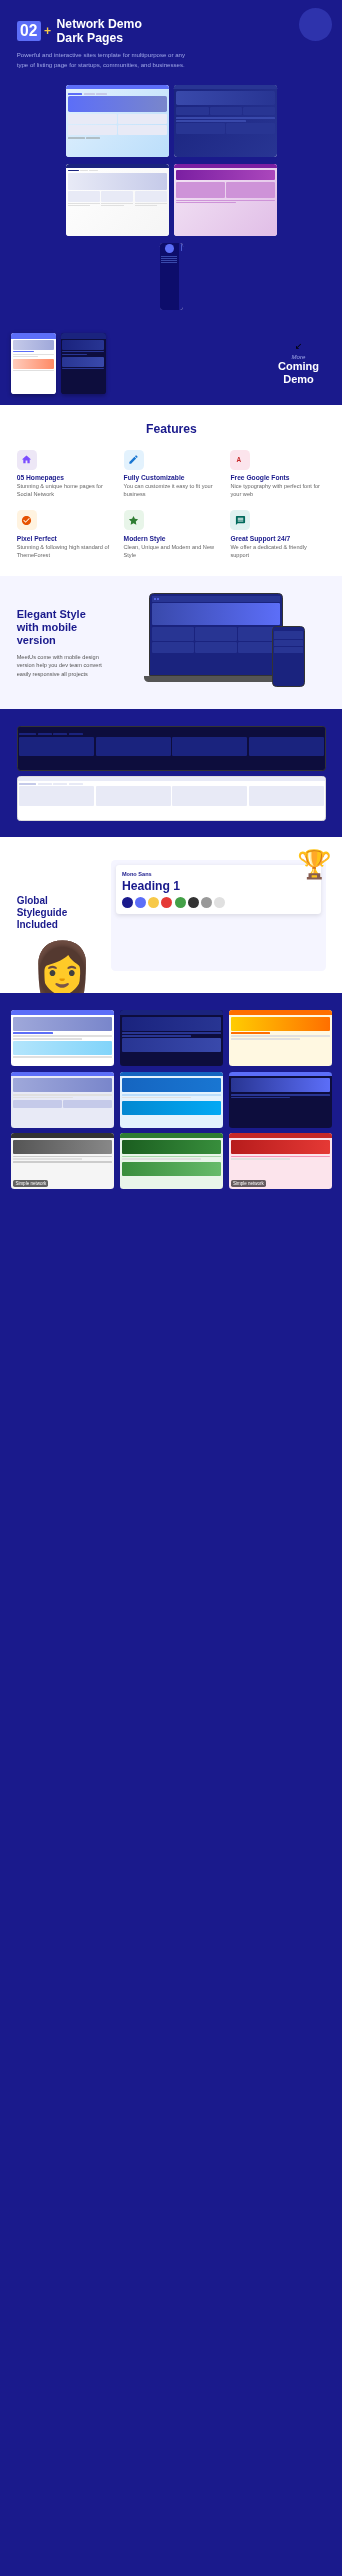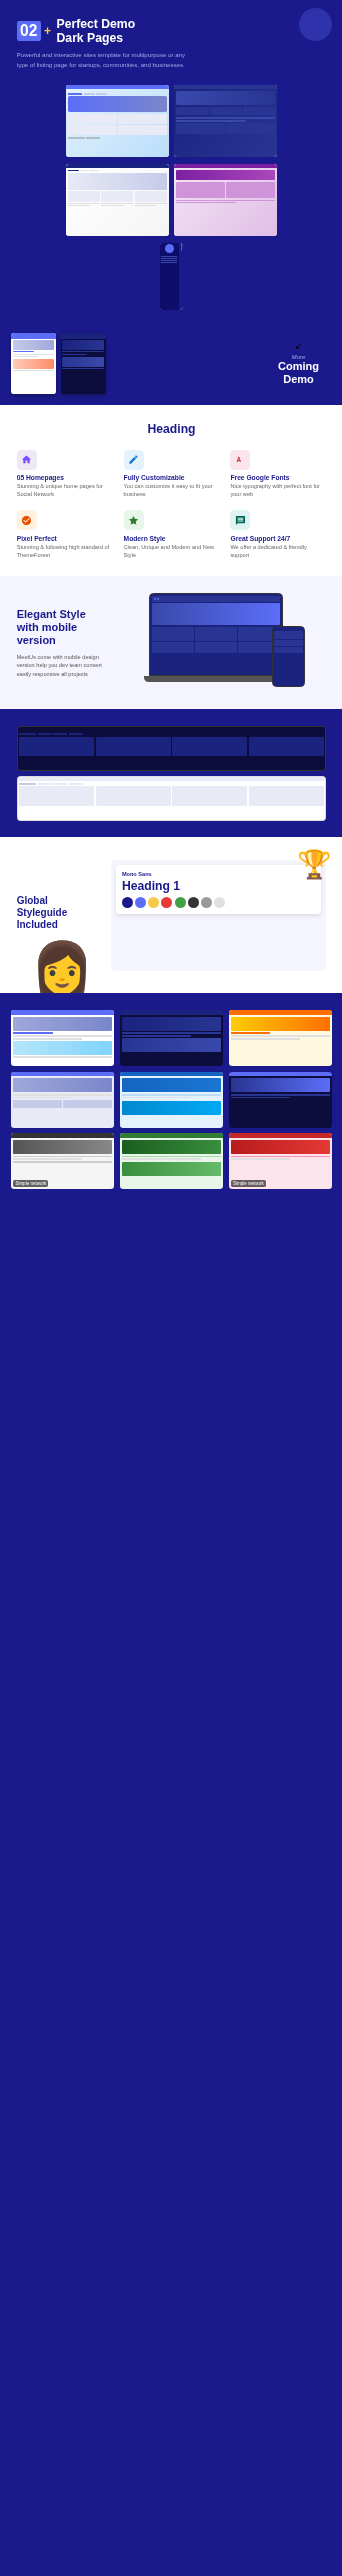--- a/index.html
+++ b/index.html
@@ -591,21 +591,21 @@
 </head>
 <body>
 
 <div class="page-wrapper">
 
   <div class="hero-section">
     <div class="hero-badge">
       <div class="hero-badge-num">02</div>
       <span class="hero-badge-plus">+</span>
       <div style="margin-left:2.2px;">
-        <div class="hero-title">Perfect Demo</div>
+        <div class="hero-title">Network Demo</div>
         <div class="hero-title">Dark Pages</div>
       </div>
     </div>
     <div class="hero-subtitle">Powerful and interactive sites template for multipurpose or any type of listing page for startups, communities, and businesses.</div>
 
     <div style="position:absolute;top:8.3px;right:11px;width:33px;height:33px;border-radius:50%;background:rgba(92,110,248,0.3);"></div>
   </div>
 
   <div class="screenshots-section">
     <div class="screenshots-row">
@@ -755,21 +755,21 @@
       </div>
     </div>
     <div class="coming-soon-text">
       <div style="font-size:9px;margin-bottom:2.2px;">↙</div>
       <div class="coming-soon-label">More</div>
       <div class="coming-soon-title">Coming Demo</div>
     </div>
   </div>
 
   <div class="features-section">
-    <div class="features-title">Heading</div>
+    <div class="features-title">Features</div>
     <div class="features-grid">
 
       <div class="feature-item">
         <div class="feature-icon-box purple">
           <svg width="11" height="11" viewBox="0 0 24 24" fill="#7c4dff">
               <path d="M10 20v-6h4v6h5v-8h3L12 3 2 12h3v8z"></path>
             </svg>
         </div>
         <div class="feature-name">05 Homepages</div>
         <div class="feature-desc">Stunning &amp; unique home pages for Social Network</div>

